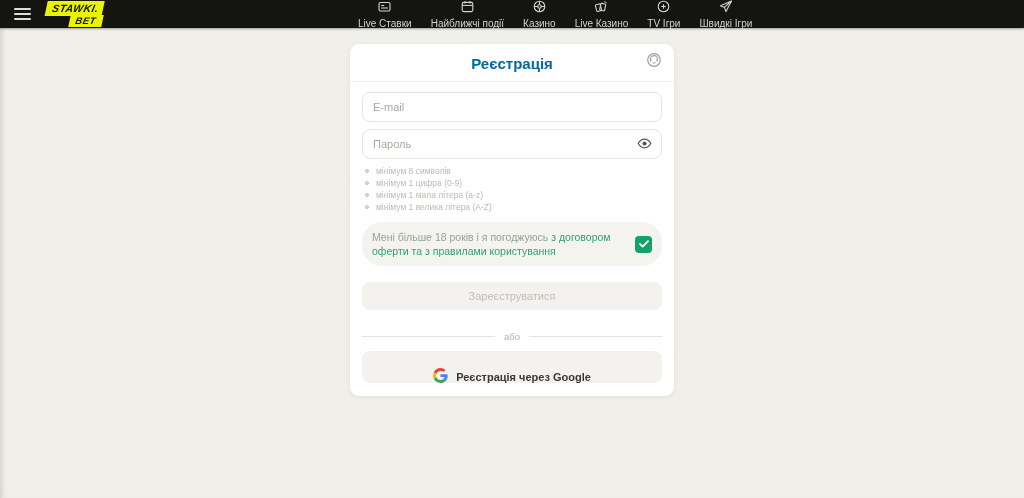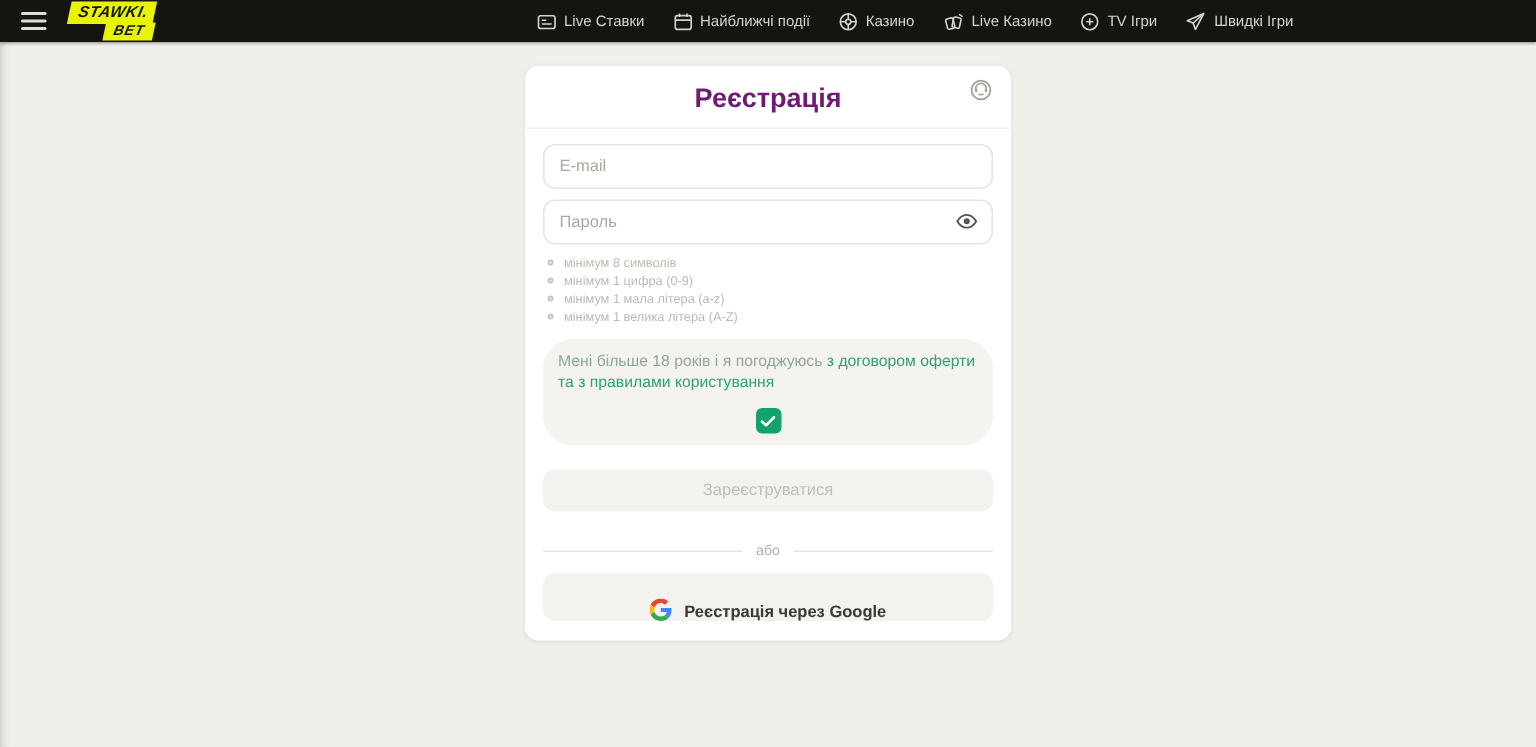--- a/index.html
+++ b/index.html
@@ -58,20 +58,21 @@
   }
   .nav-item {
     display: flex;
     align-items: center;
     gap: 5px;
     color: #d4d3cf;
     font-size: 10px;
     text-decoration: none;
     cursor: pointer;
     white-space: nowrap;
+    flex-direction: column;
   }
   .nav-item svg { display: block; }
 
   
   .main {
     height: 470px;
     background: #f0efe9;
     box-shadow: inset 6px 0 6px -5px rgba(0,0,0,.18);
   }
   .card {
@@ -83,21 +84,21 @@
     border-radius: 9px;
     box-shadow: 0 1px 4px rgba(40,40,35,.08);
     padding-bottom: 13px;
   }
   .card-head {
     position: relative;
     padding: 11px 12px 9px;
     border-bottom: 1px solid #f2f1ec;
     text-align: center;
   }
-  .card-head h1 { font-size: 18px; font-weight: bold; color: #701a75; }
+  .card-head h1 { font-size: 15px; font-weight: bold; color: #0369a1; }
   .support-ic { position: absolute; right: 12px; top: 8px; cursor: pointer; }
 
   .card-body { padding: 10px 12px 0; }
 
   .field {
     width: 100%;
     height: 30px;
     border: 1px solid #e6e4df;
     border-radius: 8px;
     padding: 0 10px;
@@ -149,21 +150,20 @@
   .select .val { display: flex; align-items: center; gap: 3px; font-size: 11px; color: #9b9992; }
 
   .terms {
     margin-top: 8px;
     background: #f4f3ef;
     border-radius: 20px;
     padding: 8px 10px;
     display: flex;
     align-items: center;
     gap: 10px;
-    flex-direction: column;
   }
   .terms p { font-size: 10.5px; line-height: 14px; flex: 1; }
   .terms .t-base { color: #8fa896; }
   .terms .t-link { color: #31a173; cursor: pointer; }
   .checkbox {
     width: 17px; height: 17px;
     flex: 0 0 auto;
     background: #12a26c;
     border-radius: 4px;
     display: flex;

